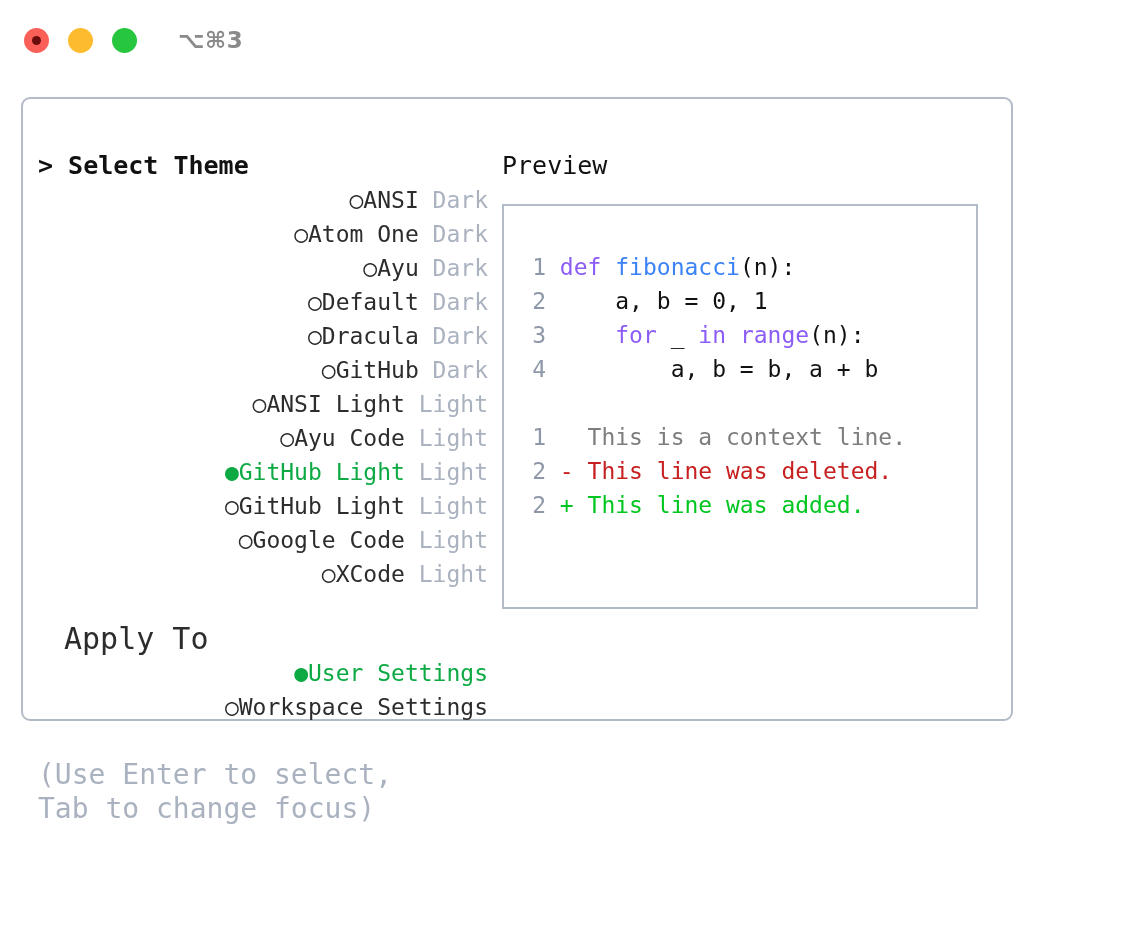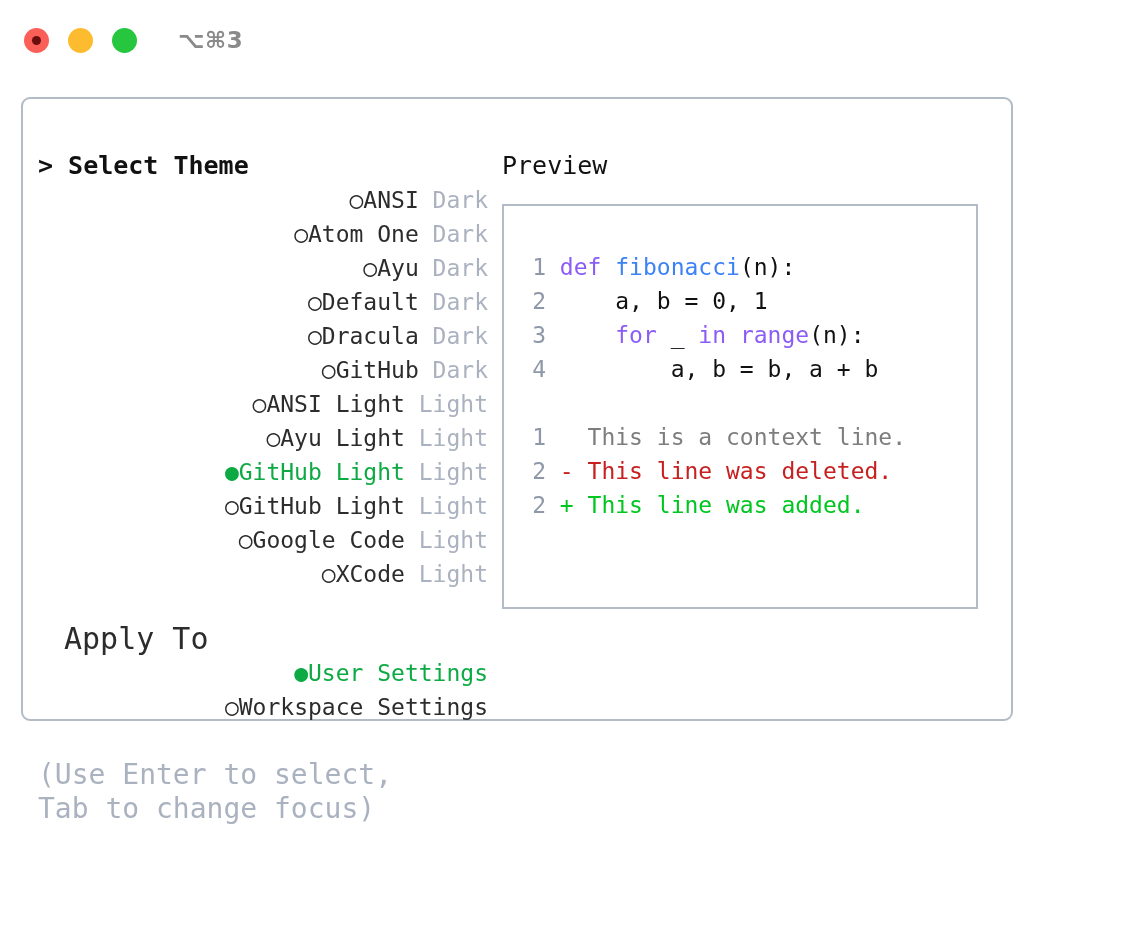--- a/index.html
+++ b/index.html
@@ -216,21 +216,21 @@
         <div class="list-head">&gt; Select Theme</div>
 
         <div id="theme-list">
             <div class="theme-row"><span class="bullet">○</span><span class="tname">ANSI </span><span class="tag">Dark</span></div>
             <div class="theme-row"><span class="bullet">○</span><span class="tname">Atom One </span><span class="tag">Dark</span></div>
             <div class="theme-row"><span class="bullet">○</span><span class="tname">Ayu </span><span class="tag">Dark</span></div>
             <div class="theme-row"><span class="bullet">○</span><span class="tname">Default </span><span class="tag">Dark</span></div>
             <div class="theme-row"><span class="bullet">○</span><span class="tname">Dracula </span><span class="tag">Dark</span></div>
             <div class="theme-row"><span class="bullet">○</span><span class="tname">GitHub </span><span class="tag">Dark</span></div>
             <div class="theme-row"><span class="bullet">○</span><span class="tname">ANSI Light </span><span class="tag">Light</span></div>
-            <div class="theme-row"><span class="bullet">○</span><span class="tname">Ayu Light </span><span class="tag">Light</span></div>
+            <div class="theme-row"><span class="bullet">○</span><span class="tname">Ayu Code </span><span class="tag">Light</span></div>
             <div class="theme-row selected"><span class="bullet">●</span><span class="tname">GitHub Light </span><span class="tag">Light</span></div>
             <div class="theme-row"><span class="bullet">○</span><span class="tname">GitHub Light </span><span class="tag">Light</span></div>
             <div class="theme-row"><span class="bullet">○</span><span class="tname">Google Code </span><span class="tag">Light</span></div>
             <div class="theme-row"><span class="bullet">○</span><span class="tname">XCode </span><span class="tag">Light</span></div>
           </div>
 
         <div class="section-head"><span style="display:inline-block;width:26px;"></span><span>Apply To</span></div>
 
         <div id="apply-to-list">
             <div class="theme-row selected"><span class="bullet">●</span><span class="tname">User Settings</span></div>

